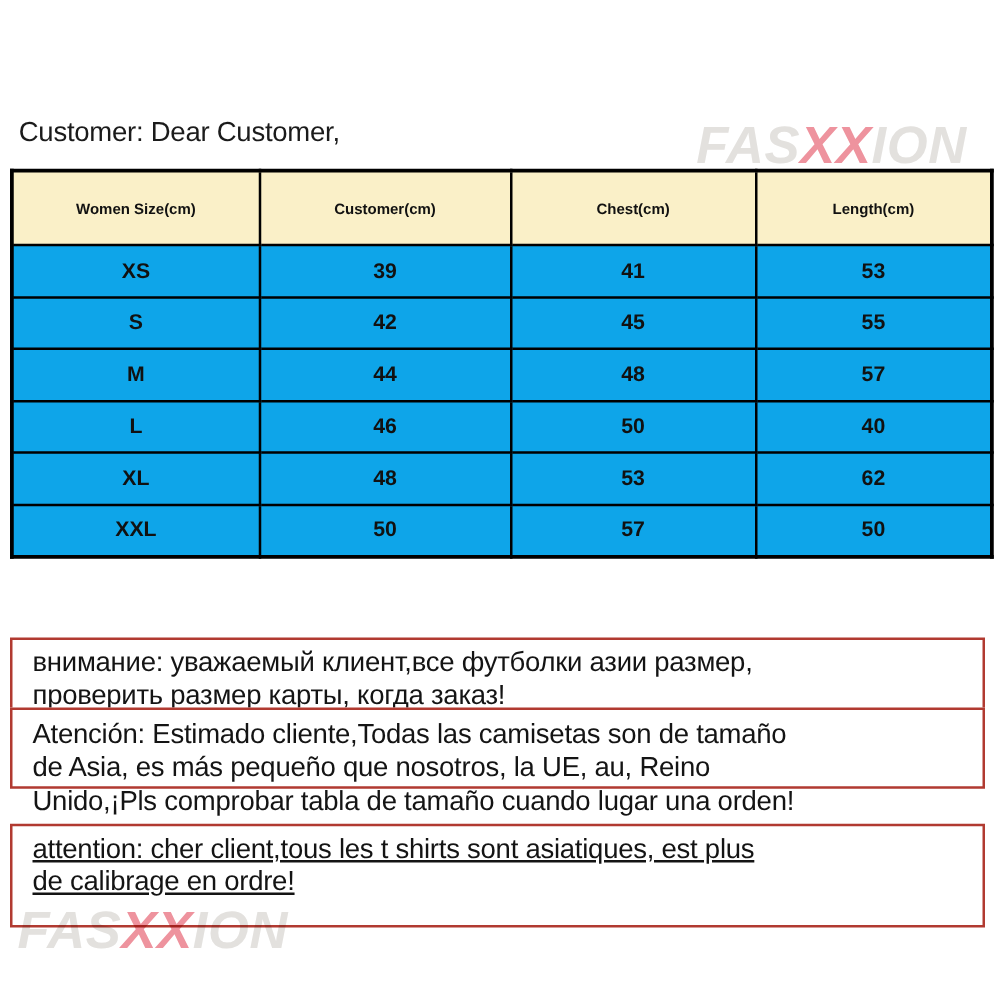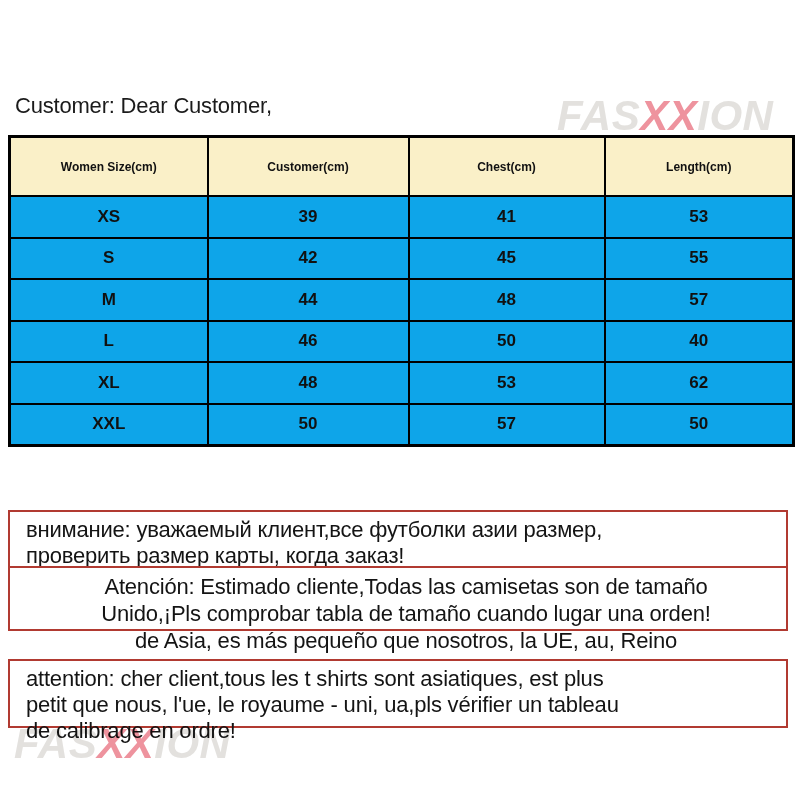--- a/index.html
+++ b/index.html
@@ -80,22 +80,22 @@
     background: #ffffff;
     box-sizing: border-box;
     padding: 5px 0 0 16px;
     font-size: 22px;
     letter-spacing: -0.2px;
     color: #141414;
     z-index: 2;
   }
   .notice .nline { white-space: pre; }
   .notice-ru { top: 487px; height: 68px; line-height: 26px; margin-top: 23px; }
-  .notice-es { top: 566px; height: 65px; line-height: 27px; text-align: center; }
-  .notice-fr { top: 659px; height: 69px; line-height: 26px; }
+  .notice-es { top: 566px; height: 65px; line-height: 27px; }
+  .notice-fr { top: 659px; height: 83px; line-height: 26px; text-decoration: underline; }
 </style>
 </head>
 <body>
 
 <div class="canvas">
 
   <div class="intro">
     <div>Customer: Dear Customer,</div>
     <div>All T shirts are  Asian Size ,is smaller than US,EU,UK,AU size,</div>
     <div>pls check size chart when Place an order!</div>
@@ -158,25 +158,24 @@
     </tbody>
   </table>
 
   <div class="notice notice-ru">
     <div class="nline">внимание: уважаемый клиент,все футболки азии размер,</div>
     <div class="nline">проверить размер карты, когда заказ!</div>
   </div>
 
   <div class="notice notice-es">
     <div class="nline">Atención: Estimado cliente,Todas las camisetas son de tamaño</div>
+    <div class="nline">de Asia, es más pequeño que nosotros, la UE, au, Reino</div>
     <div class="nline">Unido,¡Pls comprobar tabla de tamaño cuando lugar una orden!</div>
-    <div class="nline">de Asia, es más pequeño que nosotros, la UE, au, Reino</div>
   </div>
 
   <div class="notice notice-fr">
     <div class="nline">attention: cher client,tous les t shirts sont asiatiques, est plus</div>
-    <div class="nline">petit que nous, l'ue, le royaume - uni, ua,pls vérifier un tableau</div>
     <div class="nline">de calibrage en ordre!</div>
   </div>
 
   <div class="wm wm-bottom"><span>FAS</span><span class="pink">XX</span><span>ION</span></div>
 
 </div>
 
 </body></html>

